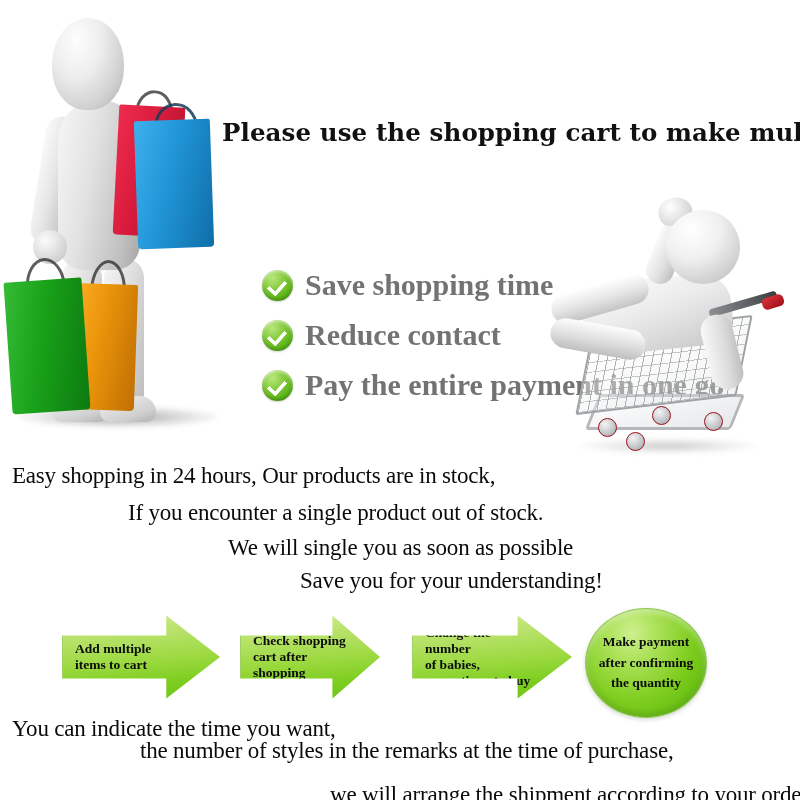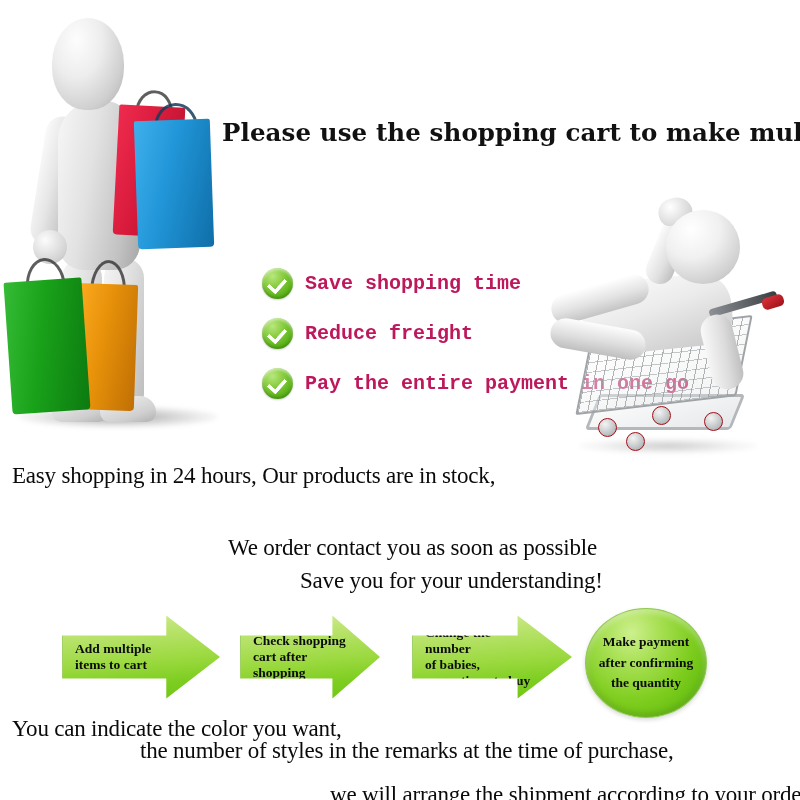--- a/index.html
+++ b/index.html
@@ -59,24 +59,24 @@
     left: 9px;
     top: 7px;
     width: 8px;
     height: 14px;
     border: solid #ffffff;
     border-width: 0 4px 4px 0;
     transform: rotate(42deg);
     border-radius: 1px;
   }
   .benefit-text {
-    font-family: Liberation Mono, monospace;
-    font-size: 20px;
+    font-family: Liberation Serif, serif;
+    font-size: 30px;
     font-weight: 700;
-    color: #be185d;
+    color: #737373;
     white-space: nowrap;
   }
 
   
   .para-line {
     position: absolute;
     font-family: "Liberation Serif", "DejaVu Serif", serif;
     font-size: 23px;
     font-weight: 400;
     color: #0a0a0a;
@@ -397,29 +397,30 @@
   </div>
 
   <div class="abs nosel" id="headline">Please use the shopping cart to make multiple purchases</div>
 
   <div class="benefit-row" style="top:268px;">
     <span class="check-badge"></span>
     <span class="benefit-text">Save shopping time</span>
   </div>
   <div class="benefit-row" style="top:318px;">
     <span class="check-badge"></span>
-    <span class="benefit-text">Reduce freight</span>
+    <span class="benefit-text">Reduce contact</span>
   </div>
   <div class="benefit-row" style="top:368px;">
     <span class="check-badge"></span>
     <span class="benefit-text">Pay the entire payment in one go</span>
   </div>
 
   <div class="para-line" style="left:12px;  top:463px;">Easy shopping in 24 hours,  Our products are in stock,</div>
-  <div class="para-line" style="left:228px; top:535px;">We order contact you as soon as possible</div>
+  <div class="para-line" style="left:128px; top:500px;">If you encounter a single product out of stock.</div>
+  <div class="para-line" style="left:228px; top:535px;">We will single you as soon as possible</div>
   <div class="para-line" style="left:300px; top:568px;">Save you for your understanding!</div>
 
   <div class="step-arrow" style="left:240px; top:612px; width:138px;">
     <span class="step-label">Check shopping
 cart after shopping</span>
   </div>
   <div class="step-arrow" style="left:62px; top:612px; width:156px;">
     <span class="step-label">Add multiple
 items to cart</span>
   </div>
@@ -427,17 +428,17 @@
     <span class="step-label">Change the number
 of babies,
 or continue to buy</span>
   </div>
   <div id="step-circle">
     <span class="step-label">Make payment
 after confirming
 the quantity</span>
   </div>
 
-  <div class="para-line" style="left:12px;  top:716px;">You can indicate the color you want,</div>
+  <div class="para-line" style="left:12px;  top:716px;">You can indicate the time you want,</div>
   <div class="para-line" style="left:140px; top:738px;">the number of styles in the remarks at the time of purchase,</div>
   <div class="para-line" style="left:330px; top:782px;">we will arrange the shipment according to your order</div>
 
 </div>
 
 </body></html>

